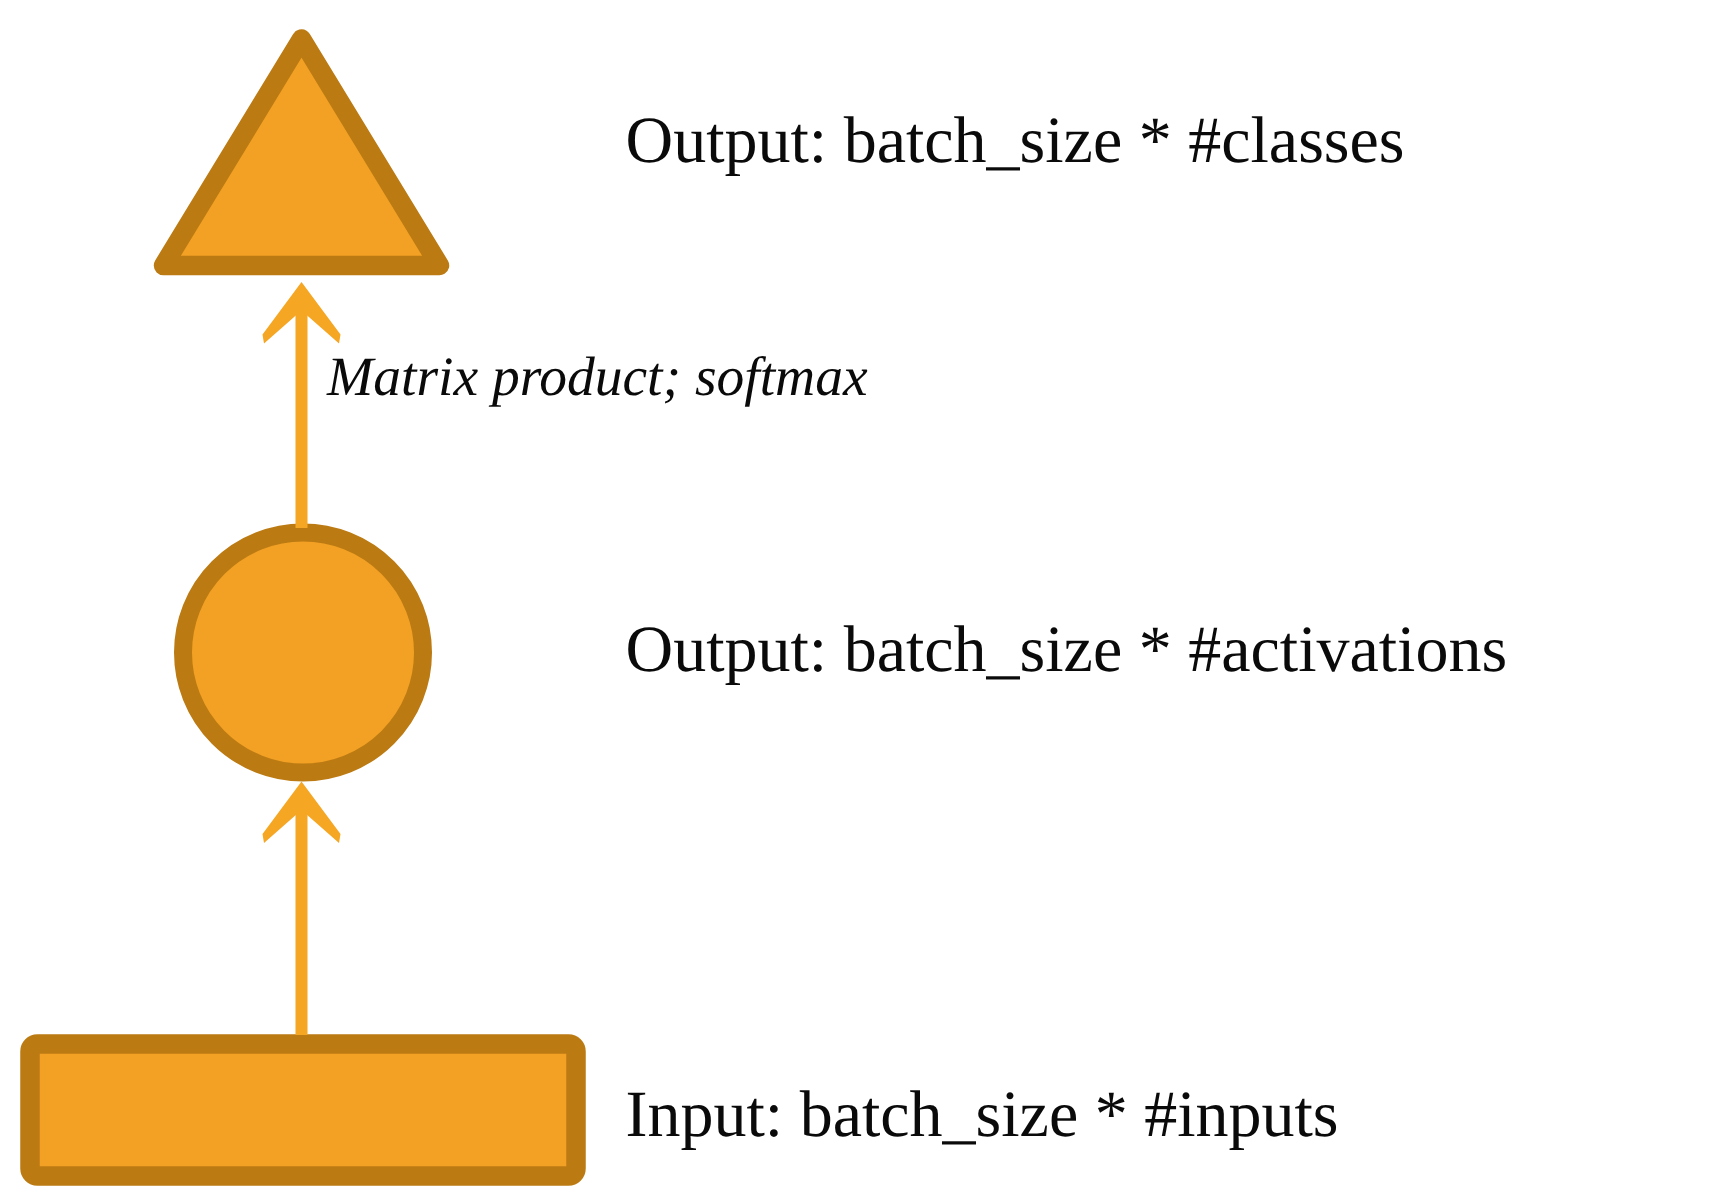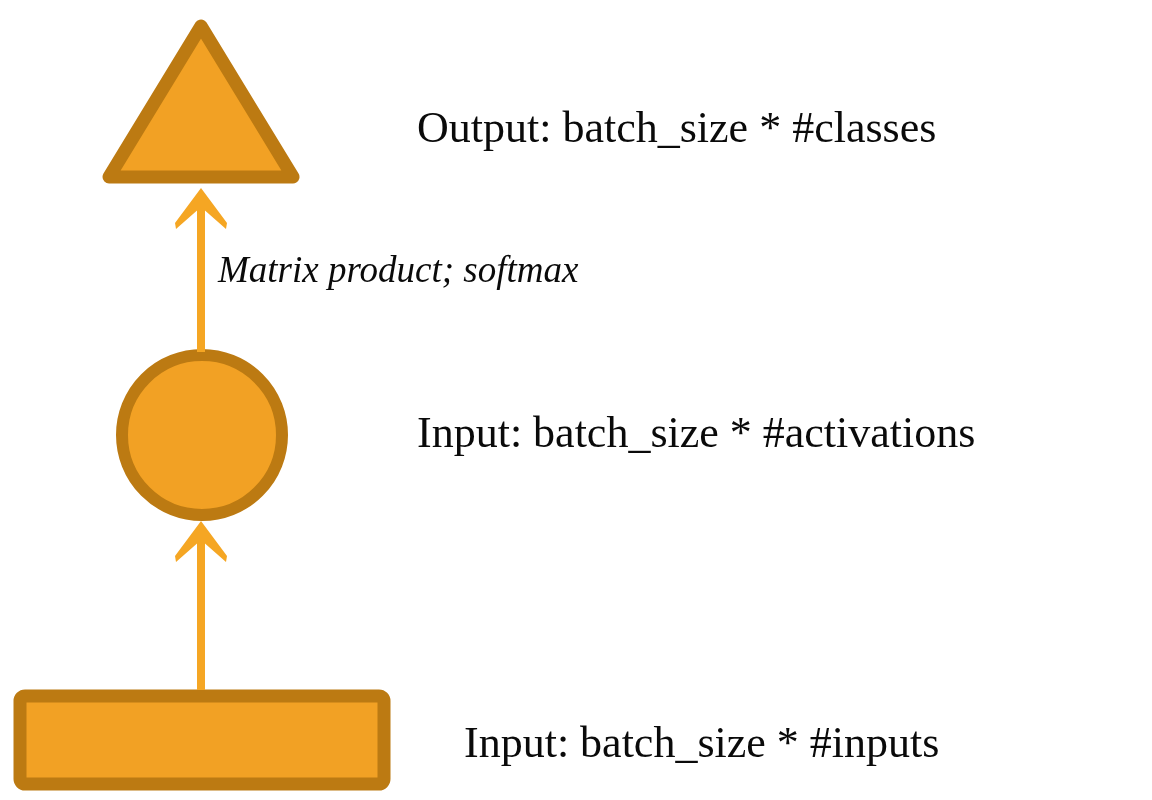--- a/index.html
+++ b/index.html
@@ -37,24 +37,24 @@
   .edge-label {
     position: absolute;
     font-family: "Liberation Serif", serif;
     font-style: italic;
     font-weight: 400;
     font-size: 37px;
     line-height: 1;
     color: #0a0a0a;
     white-space: nowrap;
   }
-  #label-output   { left: 417px; top: 72px; margin-top: 34px; }
+  #label-output   { left: 417px; top: 72px; }
   #label-hidden   { left: 417px; top: 411px; }
-  #label-input    { left: 417px; top: 721px; margin-left: 47px; }
-  #label-edge-top { left: 218px; top: 251px; text-align: right; }
+  #label-input    { left: 417px; top: 721px; }
+  #label-edge-top { left: 218px; top: 233px; text-align: right; }
   #label-edge-bot { left: 218px; top: 564px; }
 </style>
 </head>
 <body>
 
 <div id="canvas">
 
   <svg id="diagram-svg" viewBox="0 0 1152 800" xmlns="http://www.w3.org/2000/svg">
 
     <rect x="20" y="696" width="364" height="88" rx="5" ry="5" fill="#F2A124" stroke="#BC7A12" stroke-width="13"></rect>
@@ -71,18 +71,18 @@
       <path d="M 201 188 L 175 223 L 176 229 L 201 207 L 226 229 L 227 223 Z" fill="#F5A623"></path>
     </g>
 
     <polygon points="201,26 293,177 109,177" fill="#F2A124" stroke="#BC7A12" stroke-width="13" stroke-linejoin="round"></polygon>
   </svg>
 
   <div class="layer-label" id="label-output">Output: batch_size * #classes</div>
 
   <div class="edge-label" id="label-edge-top">Matrix product; softmax</div>
 
-  <div class="layer-label" id="label-hidden">Input: batch_size * #activations</div>
+  <div class="layer-label" id="label-hidden">Output: batch_size * #activations</div>
 
 
   <div class="layer-label" id="label-input">Input: batch_size * #inputs</div>
 
 </div>
 
 </body></html>

